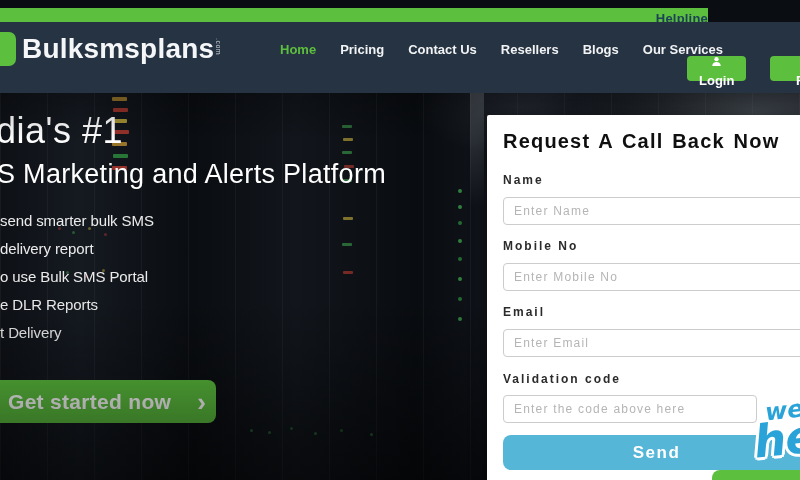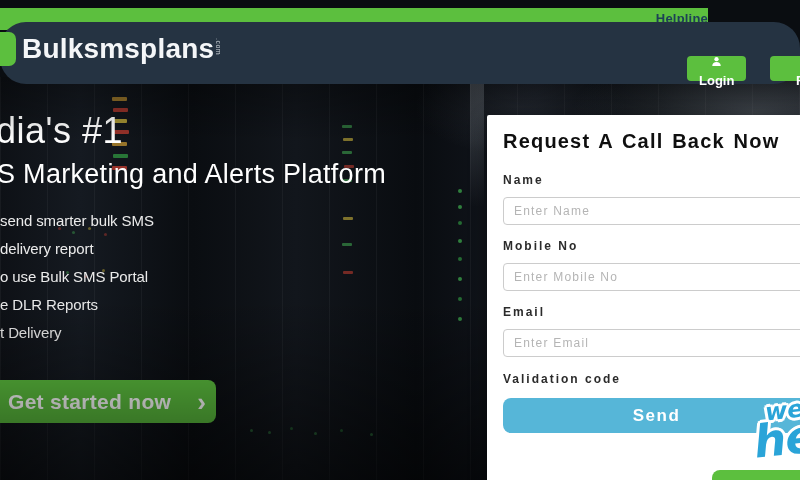--- a/index.html
+++ b/index.html
@@ -5,21 +5,21 @@
   html,body{margin:0;padding:0;}
   body{
     position:relative;width:800px;height:480px;overflow:hidden;
     background:#0a0d11;font-family:"Liberation Sans",sans-serif;
     -webkit-font-smoothing:antialiased;
   }
   
   .topbar{position:absolute;left:0;top:8px;width:708px;height:22px;background:#5cbf3e;z-index:10;}
   .helpline{position:absolute;right:0px;top:3px;font-size:13px;font-weight:700;color:#1d4156;letter-spacing:.2px;}
   
-  .navbar{position:absolute;left:0;top:22px;width:800px;height:62px;background:#253342;z-index:10;border-radius:26px;}
+  .navbar{position:absolute;left:0;top:22px;width:800px;height:71px;background:#253342;z-index:10;}
   .logo{position:absolute;left:-16px;top:10px;display:flex;align-items:flex-start;cursor:pointer;}
   .logo-icon{width:32px;height:34px;background:#5cbf3e;border-radius:7px;display:inline-block;}
   .logo-text{color:#f4f6f8;font-size:28px;font-weight:700;letter-spacing:.2px;line-height:34px;margin-left:6px;}
   .logo-suffix{writing-mode:vertical-rl;font-size:7px;color:#cfd5da;margin:6px 0 0 1px;letter-spacing:.5px;}
   .menu{position:absolute;left:280px;top:0;height:55px;display:flex;align-items:center;gap:24px;}
   .menu-item{font-size:13px;font-weight:700;color:#f2f3f4;cursor:pointer;white-space:nowrap;}
   .menu-item.active{color:#5dbf3d;}
   .nav-btn{position:absolute;top:34px;height:25px;background:#5cbf3e;border-radius:4px;
     display:flex;align-items:center;gap:6px;padding:0 12px;color:#fff;font-size:13px;font-weight:700;cursor:pointer;flex-direction:column;}
   .nav-btn.login{left:687px;}
@@ -92,20 +92,28 @@
 <div class="topbar">
   <span class="helpline">Helpline</span>
 </div>
 
 <div class="navbar">
   <div class="logo">
     <span class="logo-icon"></span>
     <span class="logo-text">Bulksmsplans</span>
     <span class="logo-suffix">.com</span>
   </div>
+  <nav class="menu">
+    <a class="menu-item active">Home</a>
+    <a class="menu-item">Pricing</a>
+    <a class="menu-item">Contact Us</a>
+    <a class="menu-item">Resellers</a>
+    <a class="menu-item">Blogs</a>
+    <a class="menu-item">Our Services</a>
+  </nav>
   <div class="nav-btn login">
     <svg class="uicon" width="11" height="11" viewBox="0 0 16 16">
         <circle cx="8" cy="4.6" r="3.1" fill="#fff"></circle>
         <path d="M1.8 14.5c0-3.4 2.8-5.6 6.2-5.6s6.2 2.2 6.2 5.6z" fill="#fff"></path>
       </svg>
     <span>Login</span>
   </div>
   <div class="nav-btn register">
     <svg class="uicon" width="11" height="11" viewBox="0 0 16 16">
         <circle cx="8" cy="4.6" r="3.1" fill="#fff"></circle>
@@ -146,20 +154,21 @@
   <label class="f-label l1">Name</label>
   <input class="f-input" type="text" placeholder="Enter Name" style="">
 
   <label class="f-label l2">Mobile No</label>
   <input class="f-input" type="text" placeholder="Enter Mobile No" style="">
 
   <label class="f-label l3">Email</label>
   <input class="f-input" type="text" placeholder="Enter Email" style="">
 
   <label class="f-label l4">Validation code</label>
+  <input class="f-input validation" type="text" placeholder="Enter the code above here" style="">
 
   <button class="send-btn">Send</button>
 </div>
 
 <div class="here-widget">
   <div class="w1">we're</div>
   <div class="w2">here</div>
 </div>
 <div class="green-bar"></div>
 

